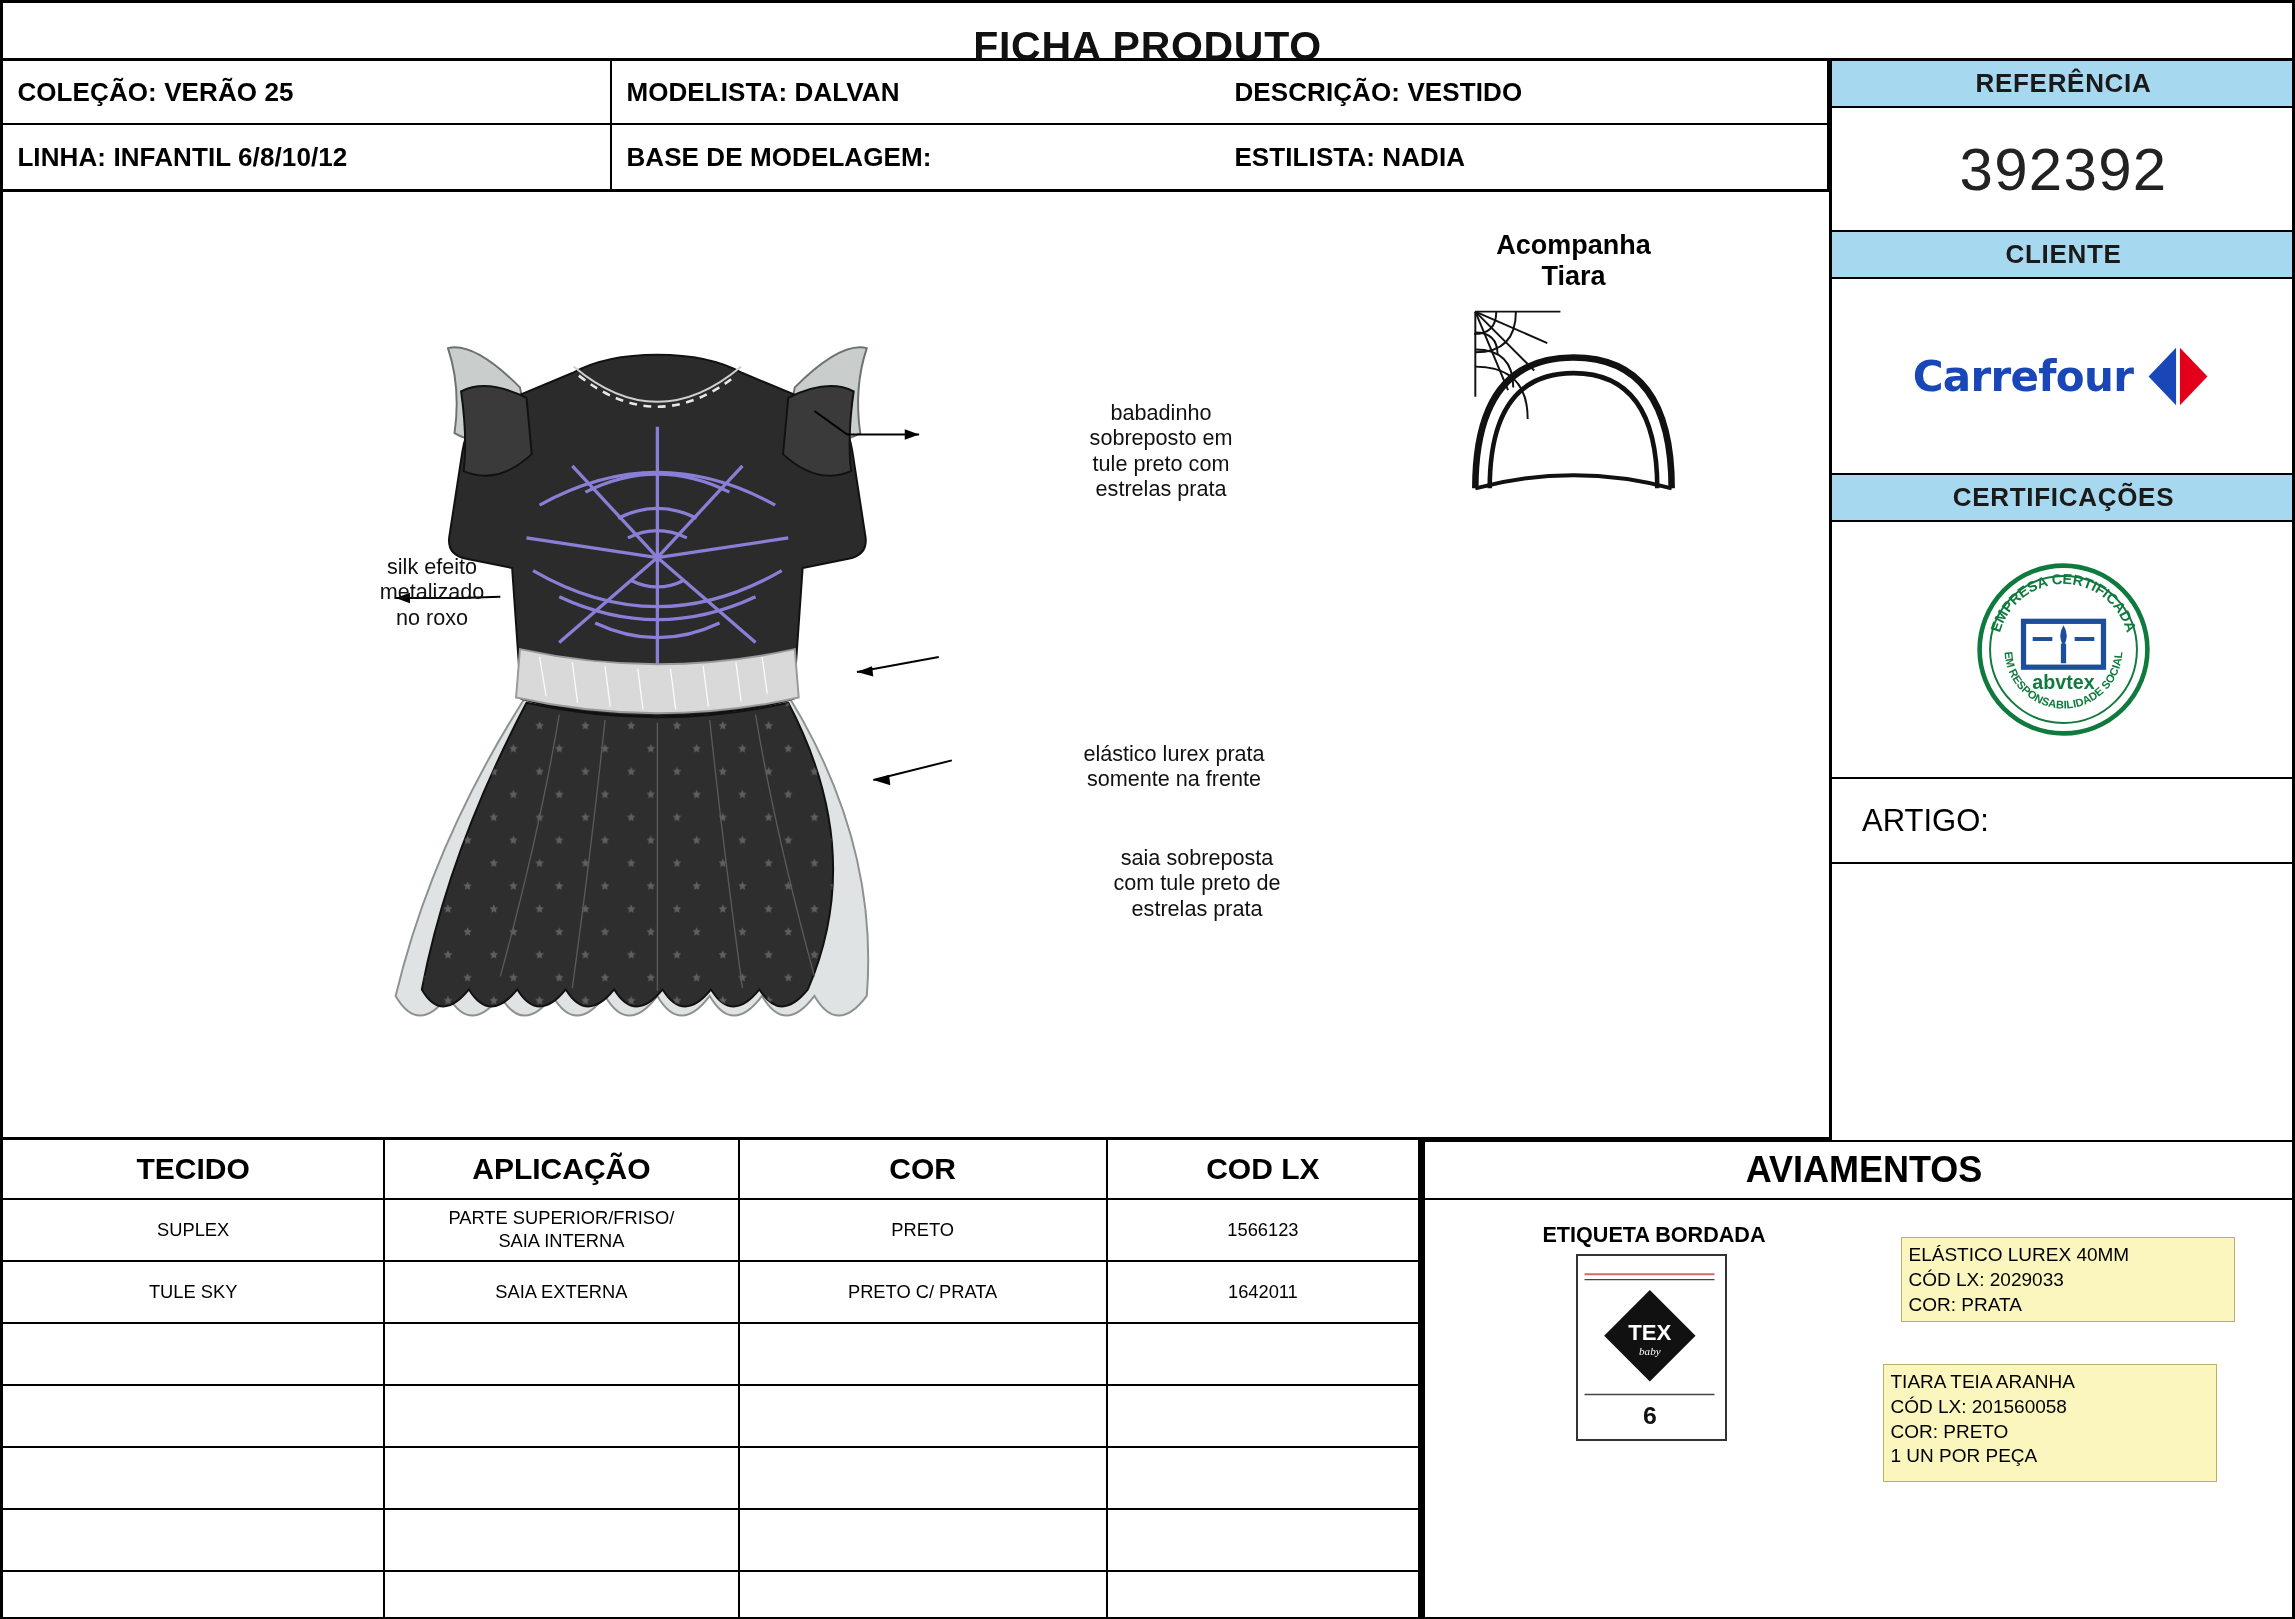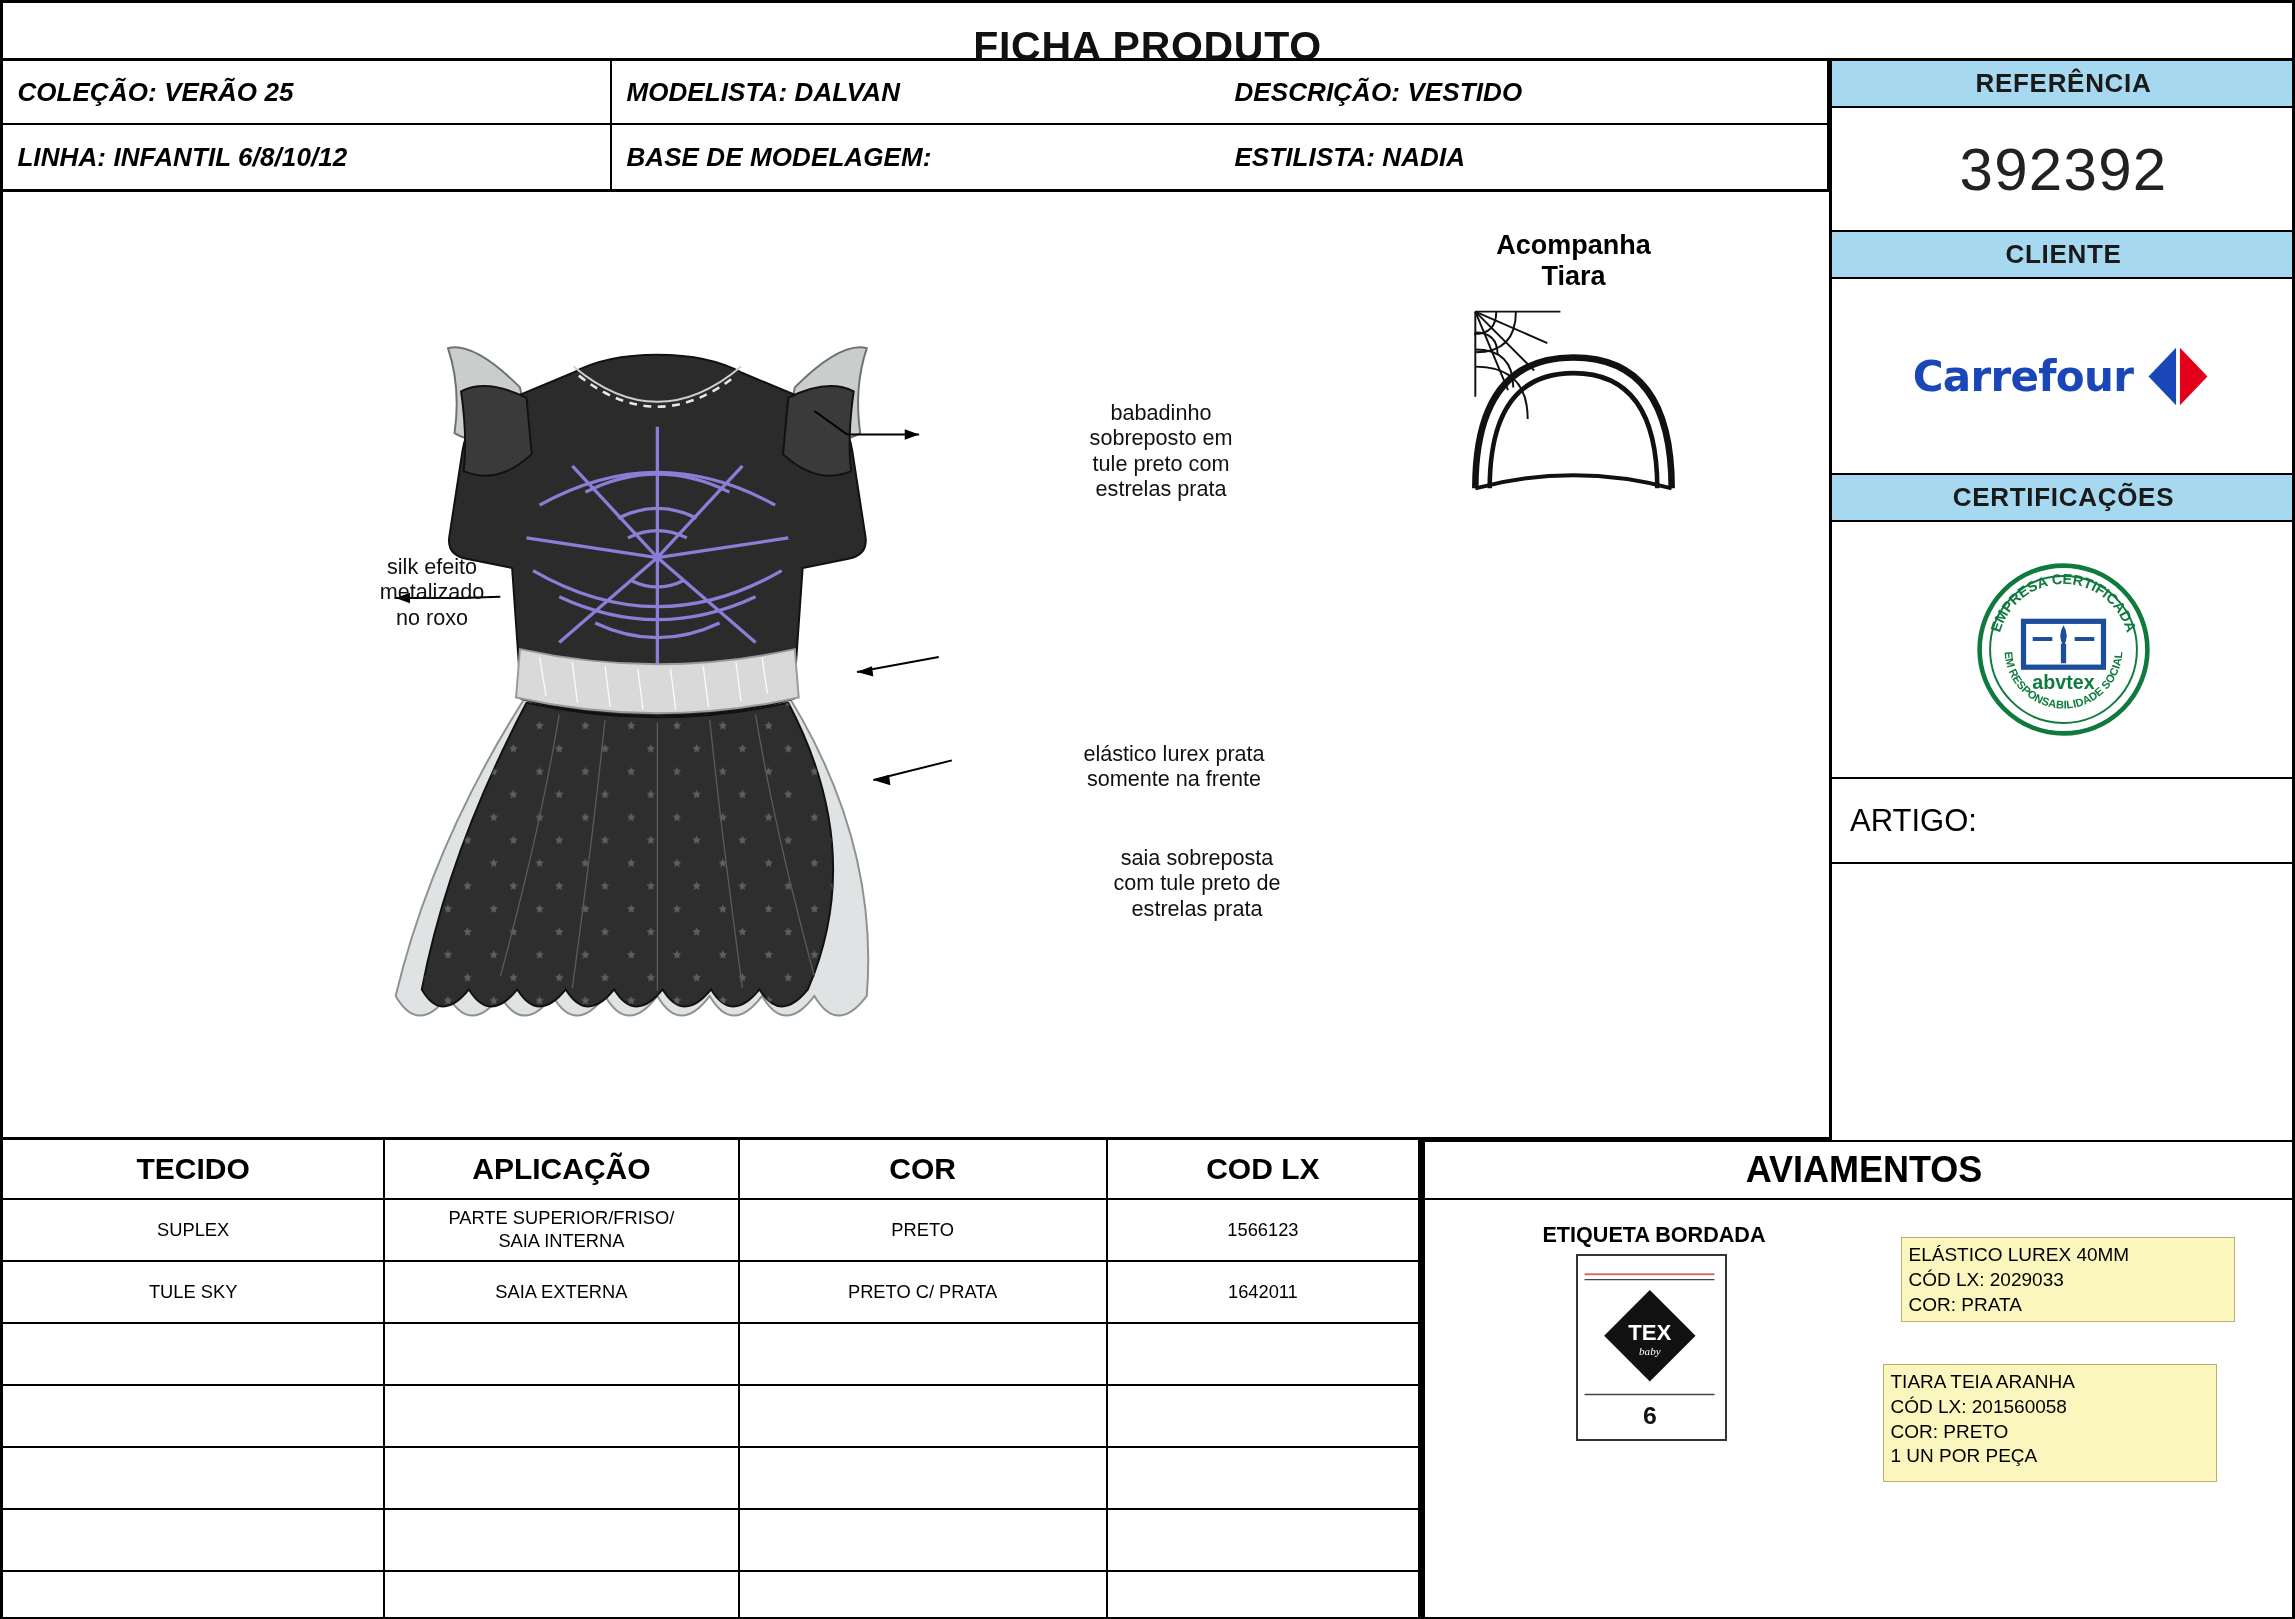--- a/index.html
+++ b/index.html
@@ -49,21 +49,20 @@
     width: 1829px;
     height: 131px;
     box-sizing: border-box;
     border-bottom: 3.3px solid #000;
     border-right: 3.3px solid #000;
   }
   .hrow {
     display: flex;
     height: 50%;
     box-sizing: border-box;
-    font-style: italic;
   }
   .hrow.first { border-bottom: 2.6px solid #000; }
   .hcell {
     box-sizing: border-box;
     display: flex;
     align-items: center;
     padding-left: 14.4px;
     font-size: 26px;
     font-weight: bold;
     letter-spacing: 0.1px;
@@ -134,21 +133,21 @@
     align-items: center;
     justify-content: center;
     box-sizing: border-box;
   }
   .abvtex-seal { width: 177px; height: 177px; position: relative; }
 
   .rc-artigo {
     height: 85px;
     display: flex;
     align-items: center;
-    padding-left: 18px;
+    padding-left: 30px;
     font-size: 31px;
     box-sizing: border-box;
     border-bottom: 2.6px solid #000;
   }
 
   
   .drawing-area {
     position: absolute;
     left: 0;
     top: 188px;

